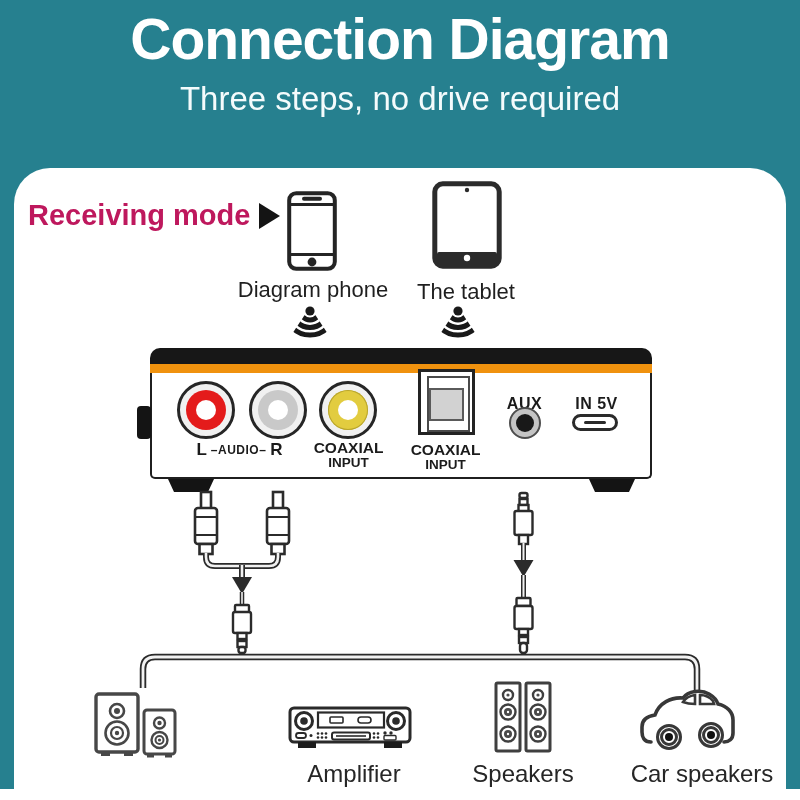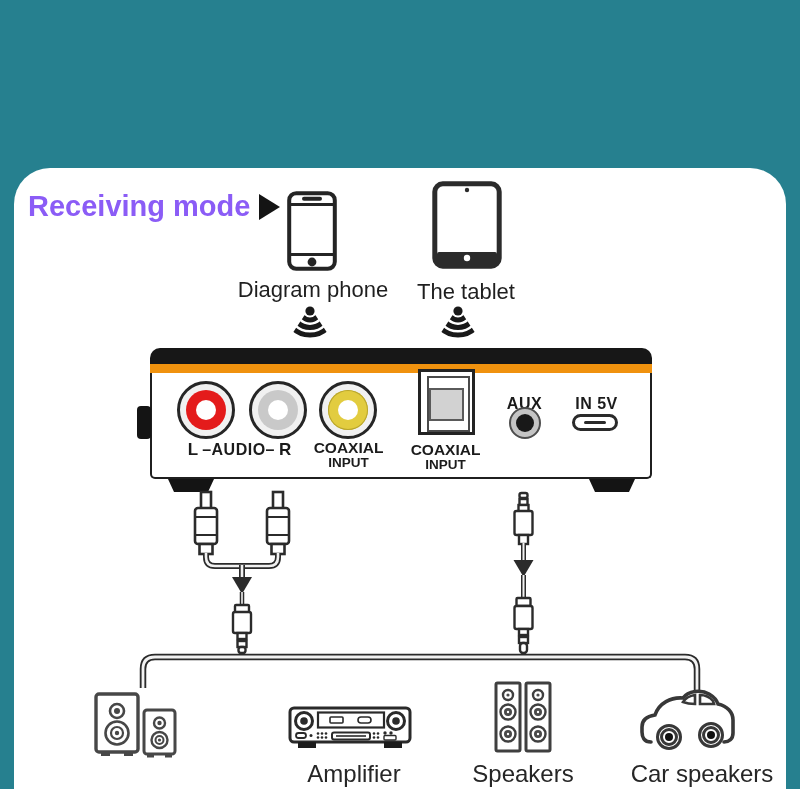--- a/index.html
+++ b/index.html
@@ -5,22 +5,22 @@
   html,body{margin:0;padding:0;}
   .page{position:relative;width:800px;height:800px;background:#ffffff;overflow:hidden;
         font-family:"Liberation Sans", sans-serif;}
   .teal-bg{position:absolute;left:0;top:0;width:800px;height:789px;background:#26808F;}
   .card{position:absolute;left:14px;top:168px;width:772px;height:632px;background:#ffffff;
         border-radius:36px 36px 0 0;}
   .title{position:absolute;left:0;top:6px;width:800px;text-align:center;color:#ffffff;
          font-size:57px;font-weight:bold;letter-spacing:-1px;}
   .subtitle{position:absolute;left:0;top:80px;width:800px;text-align:center;color:#f4fbfc;
          font-size:33px;font-weight:normal;}
-  .recv{position:absolute;left:28px;top:190px;display:flex;align-items:center;
-        font-size:29px;font-weight:bold;color:#8b5cf6;}
+  .recv{position:absolute;left:28px;top:199px;display:flex;align-items:center;
+        font-size:29px;font-weight:bold;color:#be185d;}
   .play-arrow{width:0;height:0;border-left:21px solid #141414;border-top:13px solid transparent;
         border-bottom:13px solid transparent;margin-left:9px;}
   .lbl{position:absolute;color:#1f1f1f;font-size:22px;font-weight:500;white-space:nowrap;}
   .lbl.center{transform:translateX(-50%);}
   .out-lbl{position:absolute;transform:translateX(-50%);top:760px;color:#262626;
         font-size:24px;font-weight:500;white-space:nowrap;}
   .icon{position:absolute;}
   svg{display:block;}
   
   .device{position:absolute;left:150px;top:348px;width:502px;height:131px;}
@@ -47,31 +47,33 @@
   .usbc{position:absolute;left:419.5px;top:41px;width:46px;height:17px;border-radius:9px;
        border:3px solid #2a2a2a;box-sizing:border-box;display:flex;align-items:center;justify-content:center;}
   .usbc-slot{width:22px;height:3px;border-radius:2px;background:#2a2a2a;}
   .port-lbl{position:absolute;transform:translateX(-50%);text-align:center;color:#1b1b1b;
        font-weight:bold;line-height:1.05;}
   .port-lbl .l1{font-size:15.5px;}
   .port-lbl .l2{font-size:13.5px;}
   .audio-row{position:absolute;left:87.5px;top:66.5px;transform:translateX(-50%);display:flex;
        align-items:center;gap:4px;color:#1b1b1b;font-weight:bold;}
   .audio-row .lr{font-size:17px;}
-  .audio-row .mid{font-size:16px;letter-spacing:0.5px;}
+  .audio-row .mid{font-size:12px;letter-spacing:0.5px;}
   .top-port-lbl{position:absolute;transform:translateX(-50%);top:22px;color:#1b1b1b;
        font-weight:bold;font-size:16px;letter-spacing:0.5px;}
 </style>
 </head>
 <body>
 
 <div class="page">
 
   <div class="teal-bg"></div>
 
+  <div class="title">Connection Diagram</div>
+  <div class="subtitle">Three steps, no drive required</div>
 
   <div class="card"></div>
 
   <div class="recv">
     <span>Receiving mode</span>
     <span class="play-arrow"></span>
   </div>
 
   <div class="icon" style="left:287px;top:191px;">
     <svg width="50" height="80" viewBox="0 0 50 80">

